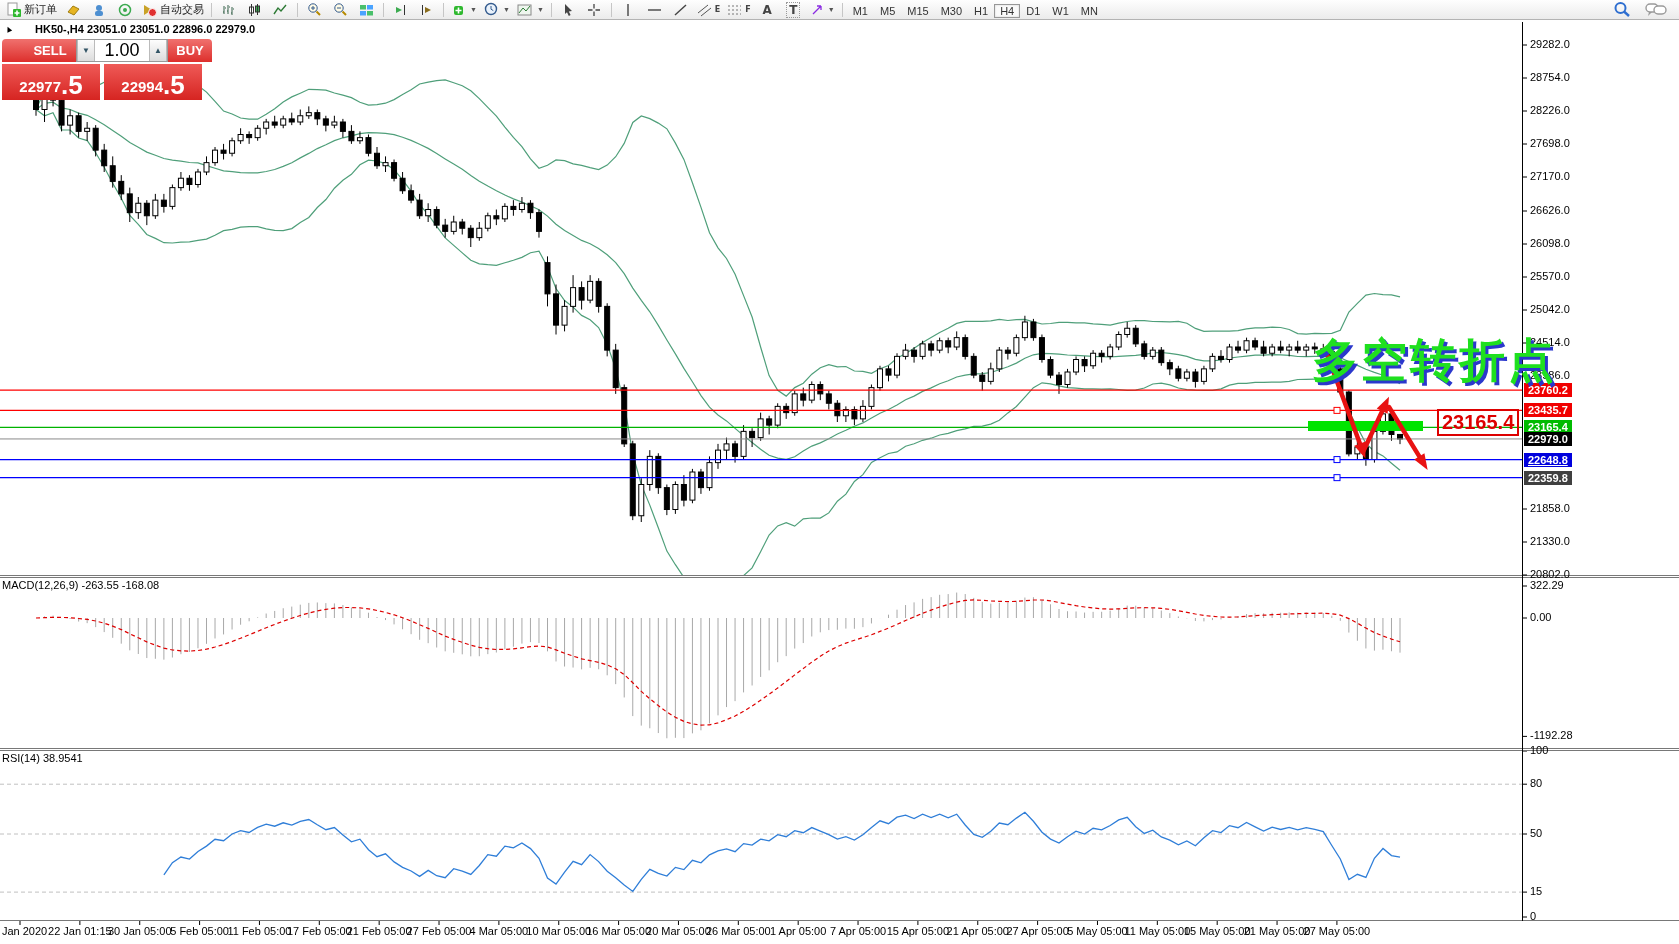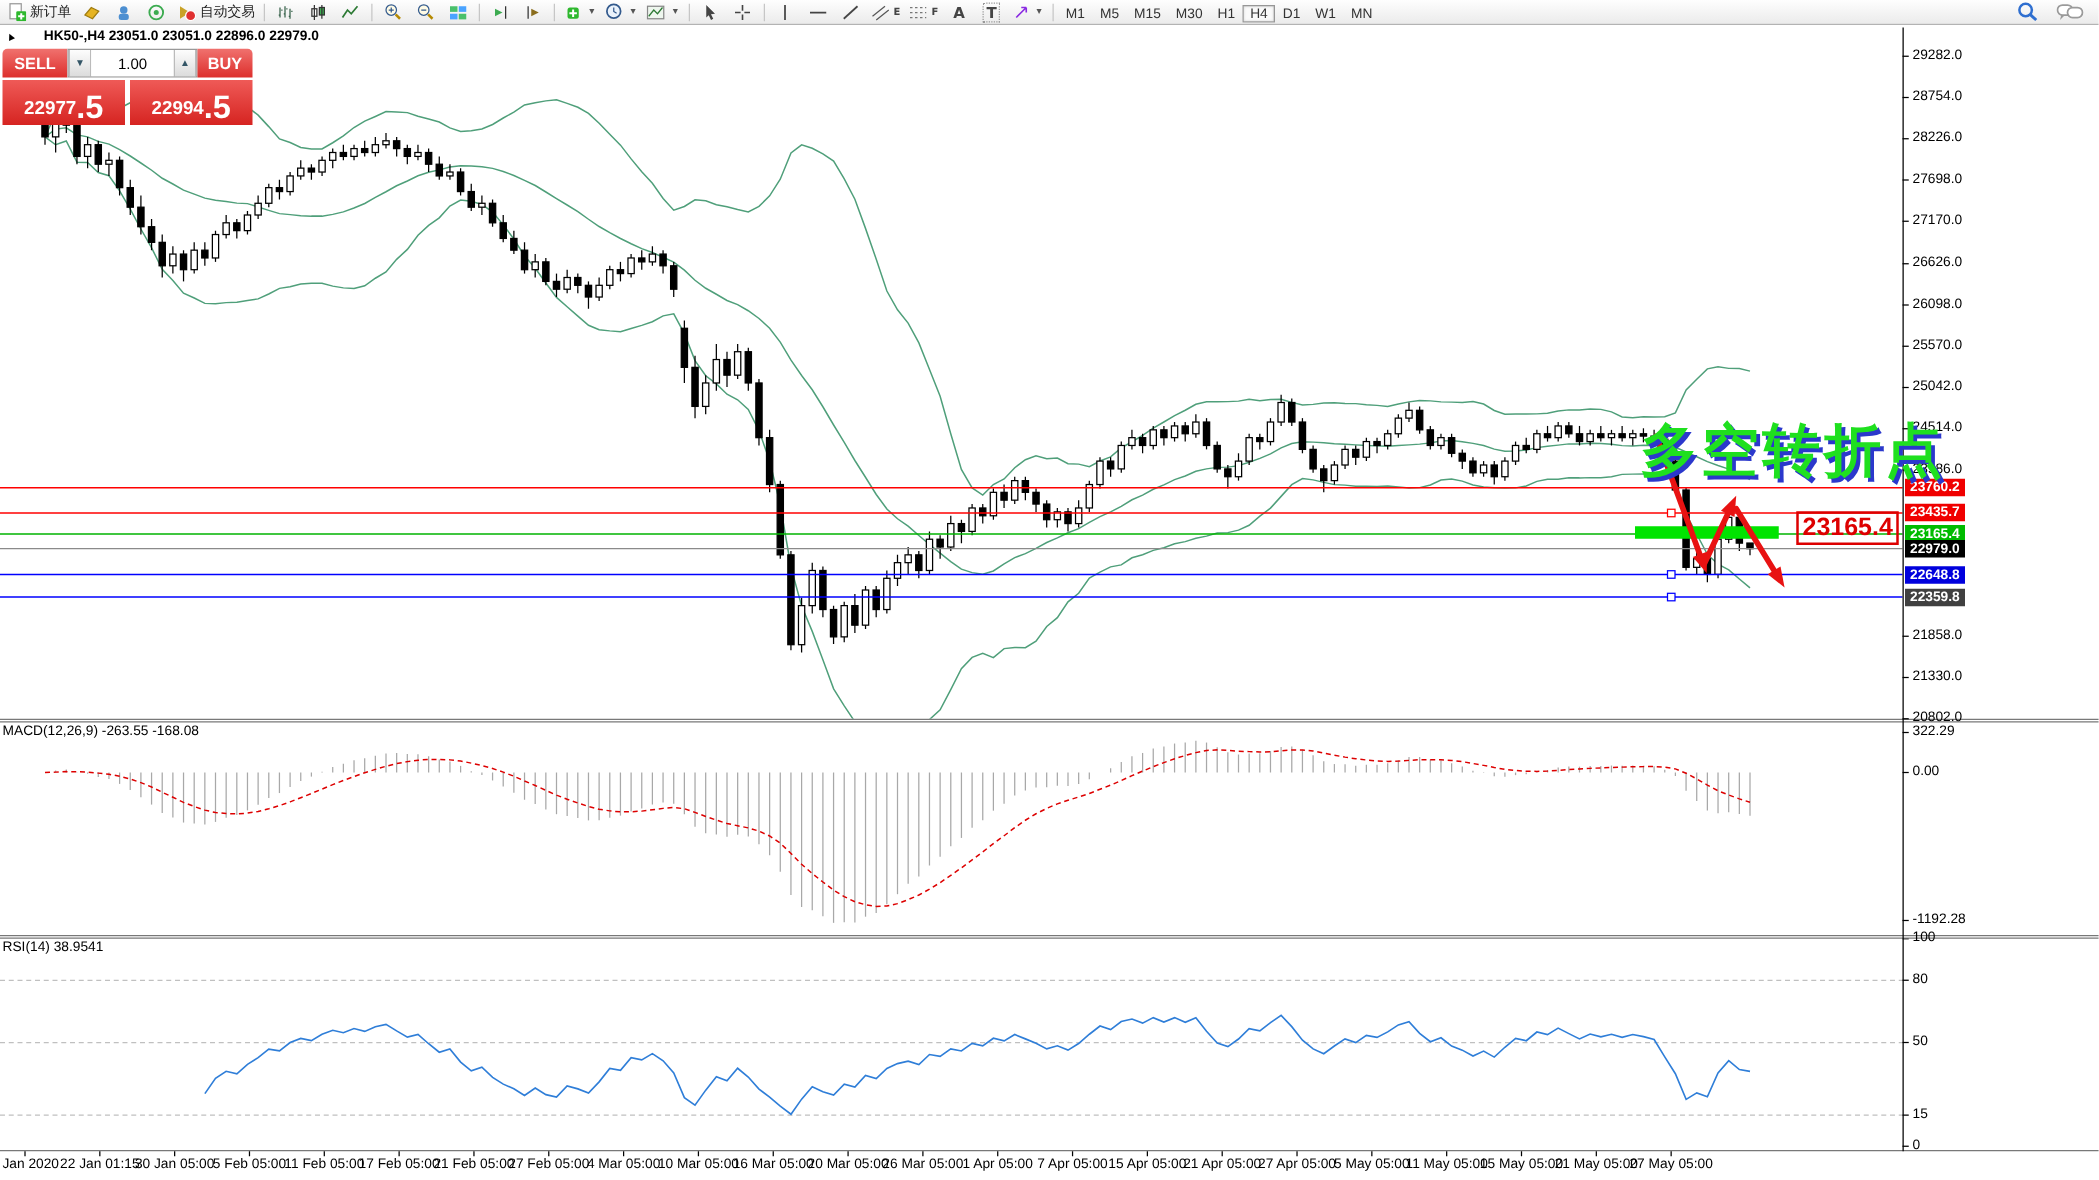--- a/index.html
+++ b/index.html
@@ -25,26 +25,26 @@
     height:14px;line-height:14px;white-space:nowrap;z-index:22;}
   .timelabel{font-size:11px;color:#000;transform:translateX(-50%);white-space:nowrap;z-index:20;}
   .indlabel{position:absolute;font-size:11px;color:#000;z-index:21;left:2px;}
   #symbol-header{position:absolute;left:18px;top:23px;font-size:11px;font-weight:bold;color:#000;z-index:24;padding-left:17px;}
   #symbol-pointer{position:absolute;left:4px;top:24px;font-size:9px;color:#000;z-index:24;transform:rotate(-25deg);}
   
   #trade-panel{position:absolute;left:2px;top:39px;width:200px;z-index:30;font-family:"Liberation Sans",sans-serif;}
   .tp-row{display:flex;height:23px;}
   .tp-btn{background:linear-gradient(#f0716e,#dd2f2c);color:#fff;font-weight:bold;font-size:13px;
     display:flex;align-items:center;justify-content:center;flex:0 0 52px;}
-  .tp-btn.sell{border-radius:4px 0 0 0;}
+  .tp-btn.sell{border-radius:4px 0 0 0;padding-left:22px;}
   .tp-btn.buy{flex:0 0 44px;border-radius:0 4px 0 0;}
   .tp-vol{flex:1;display:flex;border:1px solid #999;background:#fff;}
   .spin{width:16px;background:linear-gradient(#fdfdfd,#dcdcdc);color:#356;font-size:8px;
     display:flex;align-items:center;justify-content:center;border-left:1px solid #bbb;border-right:1px solid #bbb;}
-  .vol{flex:1;border:none;outline:none;font-size:12px;text-align:center;width:50px;color:#000;background:#fff;}
+  .vol{flex:1;border:none;outline:none;font-size:18px;text-align:center;width:50px;color:#000;background:#fff;}
   .tp-prices{display:flex;gap:4px;margin-top:2px;}
   .tp-price{flex:1;height:34px;background:linear-gradient(#ef5a57,#d62421);color:#fff;
     display:flex;align-items:flex-end;justify-content:center;padding-bottom:2px;}
   .tp-price span{font-size:15px;font-weight:bold;line-height:22px;}
   .tp-price b{font-size:26px;font-weight:bold;line-height:26px;}
   
   #turning-point{position:absolute;left:1312px;top:330px;font-size:46px;font-weight:bold;
     color:#1fe01f;text-shadow:3px 3px 0 #2b38cc;z-index:40;letter-spacing:3px;white-space:nowrap;}
   #price-callout{position:absolute;left:1437px;top:409px;border:2px solid #dd0000;color:#dd0000;
     font-size:20px;font-weight:bold;padding:0 3px;height:23px;line-height:23px;z-index:35;}
@@ -839,21 +839,21 @@
 
 <div id="turning-point">多空转折点</div>
 <div id="price-callout">23165.4</div>
 <div class="indlabel" style="top:579px;">MACD(12,26,9) -263.55 -168.08</div>
 <div class="indlabel" style="top:752px;">RSI(14) 38.9541</div>
 
 <div id="labels">
     <div class="linelabel" style="left: 1524px; top: 383.112px; background: rgb(240, 0, 0);">23760.2</div>
     <div class="linelabel" style="left: 1524px; top: 403.394px; background: rgb(240, 0, 0);">23435.7</div>
     <div class="linelabel" style="left: 1524px; top: 420.287px; background: rgb(0, 187, 0);">23165.4</div>
-    <div class="linelabel" style="left: 1524px; top: 452.575px; background: rgb(0, 0, 221);">22648.8</div>
+    <div class="linelabel" style="left: 1524px; top: 452.575px; background: rgb(0, 0, 221); text-decoration: underline;">22648.8</div>
     <div class="linelabel" style="left: 1524px; top: 470.637px; background: #404040;">22359.8</div>
     <div class="linelabel" style="left: 1524px; top: 431.938px; background: rgb(0, 0, 0);">22979.0</div>
     <div class="tick" style="left: 1530px; top: 579px;">322.29</div>
     <div class="tick" style="left: 1530px; top: 611px;">0.00</div>
     <div class="tick" style="left: 1530px; top: 729.381px;">-1192.28</div>
     <div class="tick" style="left: 1530px; top: 744px;">100</div>
     <div class="tick" style="left: 1530px; top: 777.2px;">80</div>
     <div class="tick" style="left: 1530px; top: 827px;">50</div>
     <div class="tick" style="left: 1530px; top: 885.1px;">15</div>
     <div class="tick" style="left: 1530px; top: 910px;">0</div>

